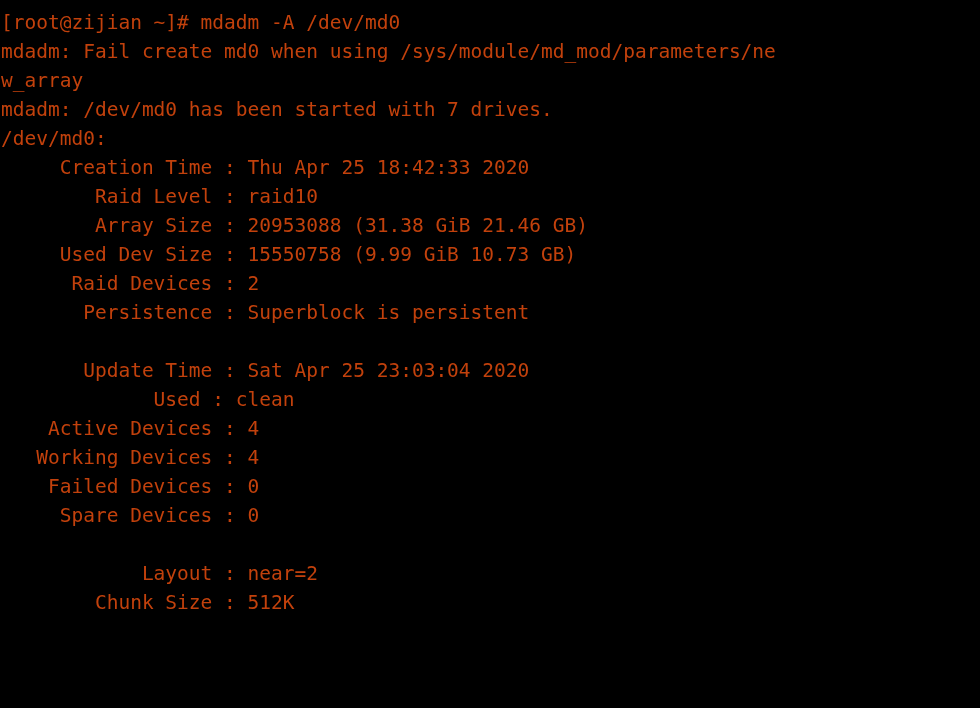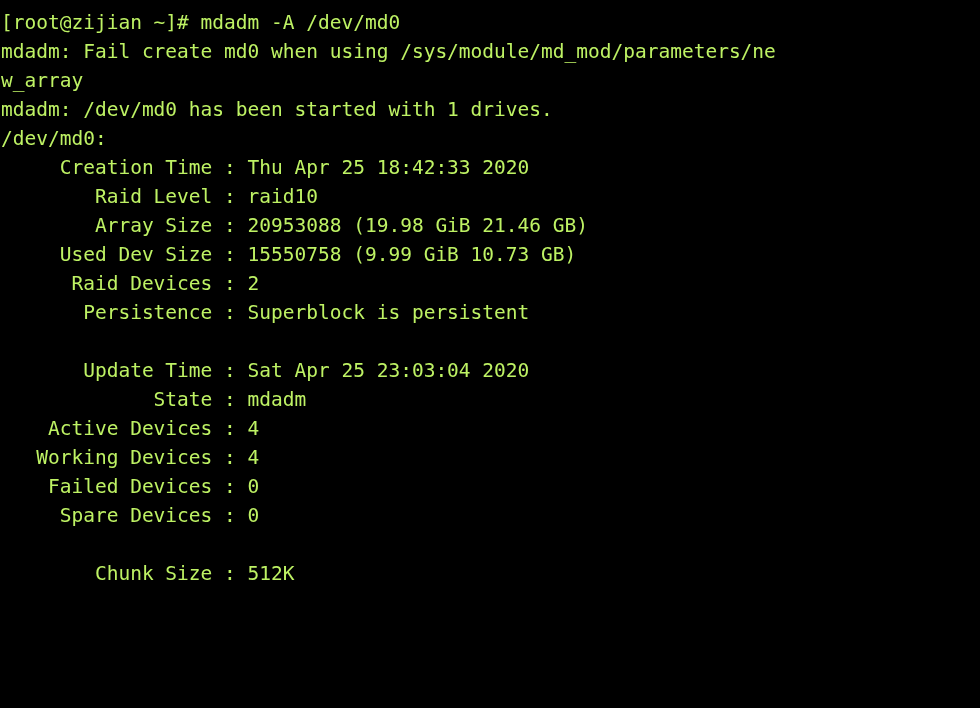--- a/index.html
+++ b/index.html
@@ -9,21 +9,21 @@
   }
   #terminal {
     position: relative;
     width: 980px;
     height: 708px;
     background: #000000;
     overflow: hidden;
     font-family: "DejaVu Sans Mono", "Liberation Mono", monospace;
     font-size: 19.5px;
     line-height: 29px;
-    color: #bef264;
+    color: #c2410c;
     -webkit-font-smoothing: antialiased;
   }
   #screen {
     position: absolute;
     left: 0;
     
     top: -21px;
     width: 980px;
     padding: 0;
   }
@@ -45,31 +45,32 @@
 </style>
 </head>
 <body>
 
 <div id="terminal">
   <div id="screen">
     <div class="clipped"></div>
     <div class="line">[root@zijian ~]# mdadm -A /dev/md0</div>
     <div class="line">mdadm: Fail create md0 when using /sys/module/md_mod/parameters/ne</div>
     <div class="line">w_array</div>
-    <div class="line">mdadm: /dev/md0 has been started with 1 drives.</div>
+    <div class="line">mdadm: /dev/md0 has been started with 7 drives.</div>
     <div class="line">/dev/md0:</div>
     <div class="line">     Creation Time : Thu Apr 25 18:42:33 2020</div>
     <div class="line">        Raid Level : raid10</div>
-    <div class="line">        Array Size : 20953088 (19.98 GiB 21.46 GB)</div>
+    <div class="line">        Array Size : 20953088 (31.38 GiB 21.46 GB)</div>
     <div class="line">     Used Dev Size : 15550758 (9.99 GiB 10.73 GB)</div>
     <div class="line">      Raid Devices : 2</div>
     <div class="line">       Persistence : Superblock is persistent</div>
     <div class="line blank"></div>
     <div class="line">       Update Time : Sat Apr 25 23:03:04 2020</div>
-    <div class="line">             State : mdadm</div>
+    <div class="line">             Used : clean</div>
     <div class="line">    Active Devices : 4</div>
     <div class="line">   Working Devices : 4</div>
     <div class="line">    Failed Devices : 0</div>
     <div class="line">     Spare Devices : 0</div>
     <div class="line blank"></div>
+    <div class="line">            Layout : near=2</div>
     <div class="line">        Chunk Size : 512K</div>
   </div>
 </div>
 
 </body></html>

